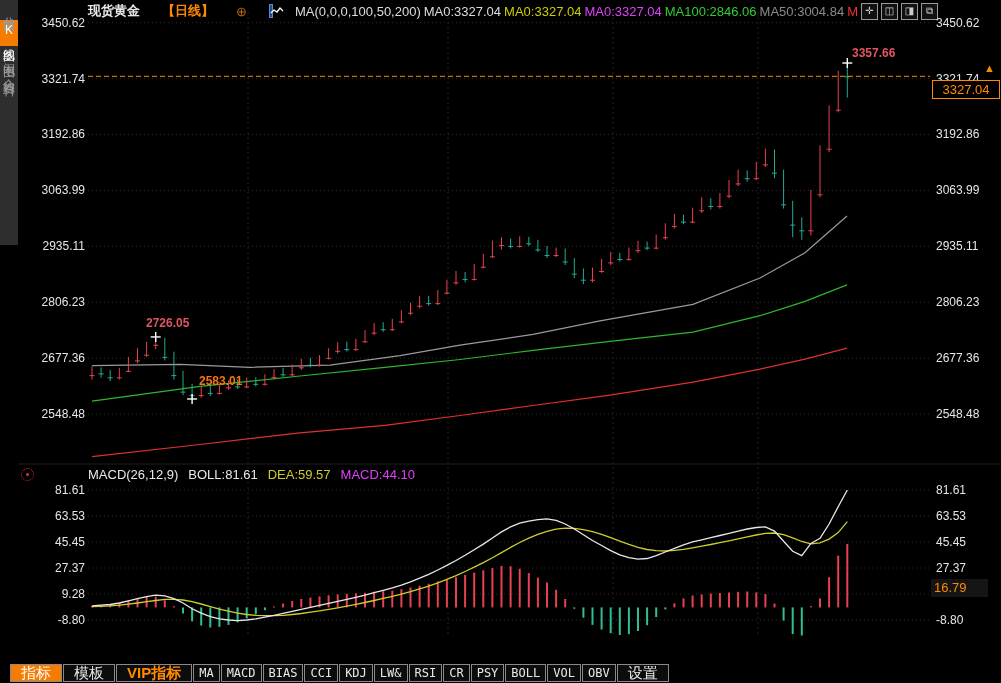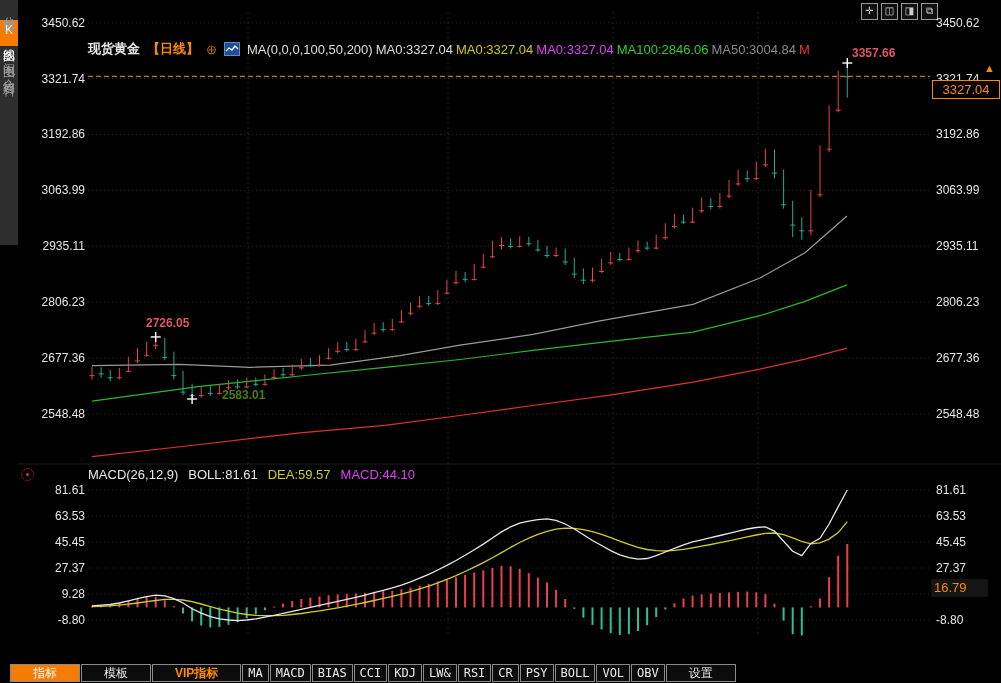--- a/index.html
+++ b/index.html
@@ -1,20 +1,20 @@
 <!DOCTYPE html>
 <html><head>
 <meta charset="utf-8">
 <style>
   html,body{margin:0;padding:0;background:#000;}
   #page{position:relative;width:1001px;height:683px;background:#000;overflow:hidden;
         font-family:"Liberation Sans",sans-serif;color:#e6e6e6;}
   svg{position:absolute;left:0;top:0;}
   
-  #topbar{position:absolute;left:22px;top:0;height:22px;right:140px;display:flex;align-items:center;gap:7px;font-size:13px;white-space:nowrap;margin-top:38px;}
+  #topbar{position:absolute;left:22px;top:0;height:22px;right:140px;display:flex;align-items:center;gap:22px;font-size:13px;white-space:nowrap;}
   #title{color:#e8e8e8;font-weight:bold;margin-left:66px;}
   #period{color:#ff8a00;font-weight:bold;}
   #plus{color:#c06a10;font-size:13px;}
   .chartico{width:14px;height:12px;background:#1a4f9c;border:1px solid #6d86b8;display:inline-block;position:relative;}
   #winicons{position:absolute;right:63px;top:3px;display:flex;gap:3px;}
   .winico{width:15px;height:15px;border:1px solid #9a9a9a;color:#cccccc;font-size:10px;line-height:14px;text-align:center;background:#111;}
   
   #sidebar{position:absolute;left:0;top:0;width:18px;height:245px;background:#2e2e2e;}
   .sidetab{writing-mode:vertical-lr;text-orientation:upright;width:18px;text-align:center;color:#9a9a9a;font-size:12px;letter-spacing:2px;padding:3px 0;cursor:pointer;}
   .sidetab.active{background:#f57c00;color:#fff;}
@@ -29,21 +29,21 @@
   #macdheader{position:absolute;left:88px;top:467px;font-size:13px;display:flex;gap:10px;}
   #markico{position:absolute;left:21px;top:468px;width:11px;height:11px;border:1px dotted #e03030;border-radius:50%;}
   #markico:after{content:"";position:absolute;left:4px;top:4px;width:3px;height:3px;background:#e03030;border-radius:50%;}
   
   #daterow{position:absolute;left:18px;right:0;top:641px;height:22px;background:#000;border-top:1px solid #2a2a2a;}
   #periodlab{position:absolute;left:100px;top:3px;color:#ff8a00;font-size:13px;font-weight:bold;}
   .datelab{position:absolute;top:3px;transform:translateX(-50%);color:#e8e8e8;font-size:13px;font-weight:bold;}
   #seldate{position:absolute;left:505px;top:1px;background:#000;color:#ff8a00;font-size:13px;font-weight:bold;padding:2px 4px;}
   
   #toolbar{position:absolute;left:0;right:0;top:663px;height:20px;background:#000;display:flex;gap:1px;padding-left:10px;align-items:center;}
-  .tab{height:16px;line-height:16px;border:1px solid #8a8a8a;background:#0c0c0c;color:#e8e8e8;font-size:12px;padding:0 22px;cursor:pointer;white-space:nowrap;}
+  .tab{height:16px;line-height:16px;border:1px solid #8a8a8a;background:#0c0c0c;color:#e8e8e8;font-size:15px;padding:0 10px;cursor:pointer;white-space:nowrap;}
   .tab.en{font-family:"DejaVu Sans Mono",monospace;font-size:12px;padding:0 5px;}
   .tab.active{background:#f57c00;color:#fff;}
   .tab.vip{color:#ff8a00;font-weight:bold;}
   #watermark{position:absolute;left:872px;top:625px;font-size:30px;color:#e4e4e4;opacity:0.92;letter-spacing:2px;font-weight:400;}
 </style>
 </head>
 <body>
 
 <div id="page">
   <svg id="chartsvg" width="1001" height="683" viewBox="0 0 1001 683">
@@ -397,21 +397,21 @@
       <div class="axlab left" style="top: 587.011px;">9.28</div>
       <div class="axlab left" style="top: 613.01px;">-8.80</div>
       <div class="axlab right" style="top: 483px;">81.61</div>
       <div class="axlab right" style="top: 508.999px;">63.53</div>
       <div class="axlab right" style="top: 534.998px;">45.45</div>
       <div class="axlab right" style="top: 560.997px;">27.37</div>
       <div class="axlab right" style="top: 613.01px;">-8.80</div>
     </div>
 
   <span class="ann" style="left:146px;top:316px;color:#e05560;">2726.05</span>
-  <span class="ann" style="left:199px;top:388px;color:#4d7c0f;margin-left:23px;">2583.01</span>
+  <span class="ann" style="left:199px;top:374px;color:#f97316;">2583.01</span>
   <span class="ann" style="left:852px;top:46px;color:#e05560;">3357.66</span>
 
   <div id="pricebox">3327.04</div>
   <div id="alarm">▲</div>
   <div id="macdbox">16.79</div>
   <div id="markico"></div>
 
   <div id="macdheader">
     <span style="color:#e8e8e8;">MACD(26,12,9)</span>
     <span style="color:#e8e8e8;">BOLL:81.61</span>

